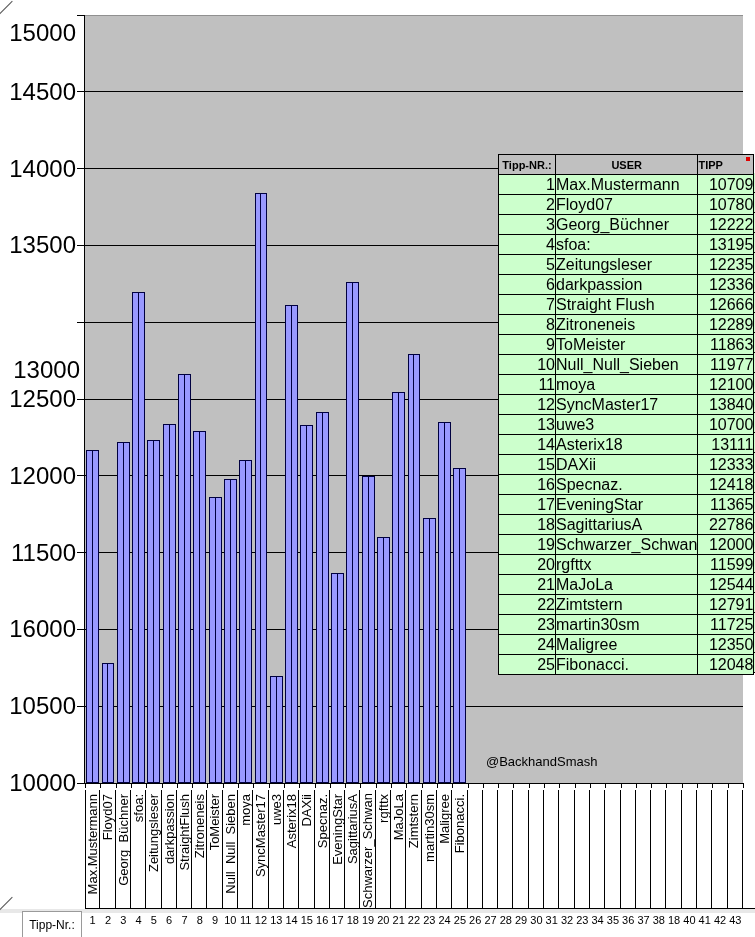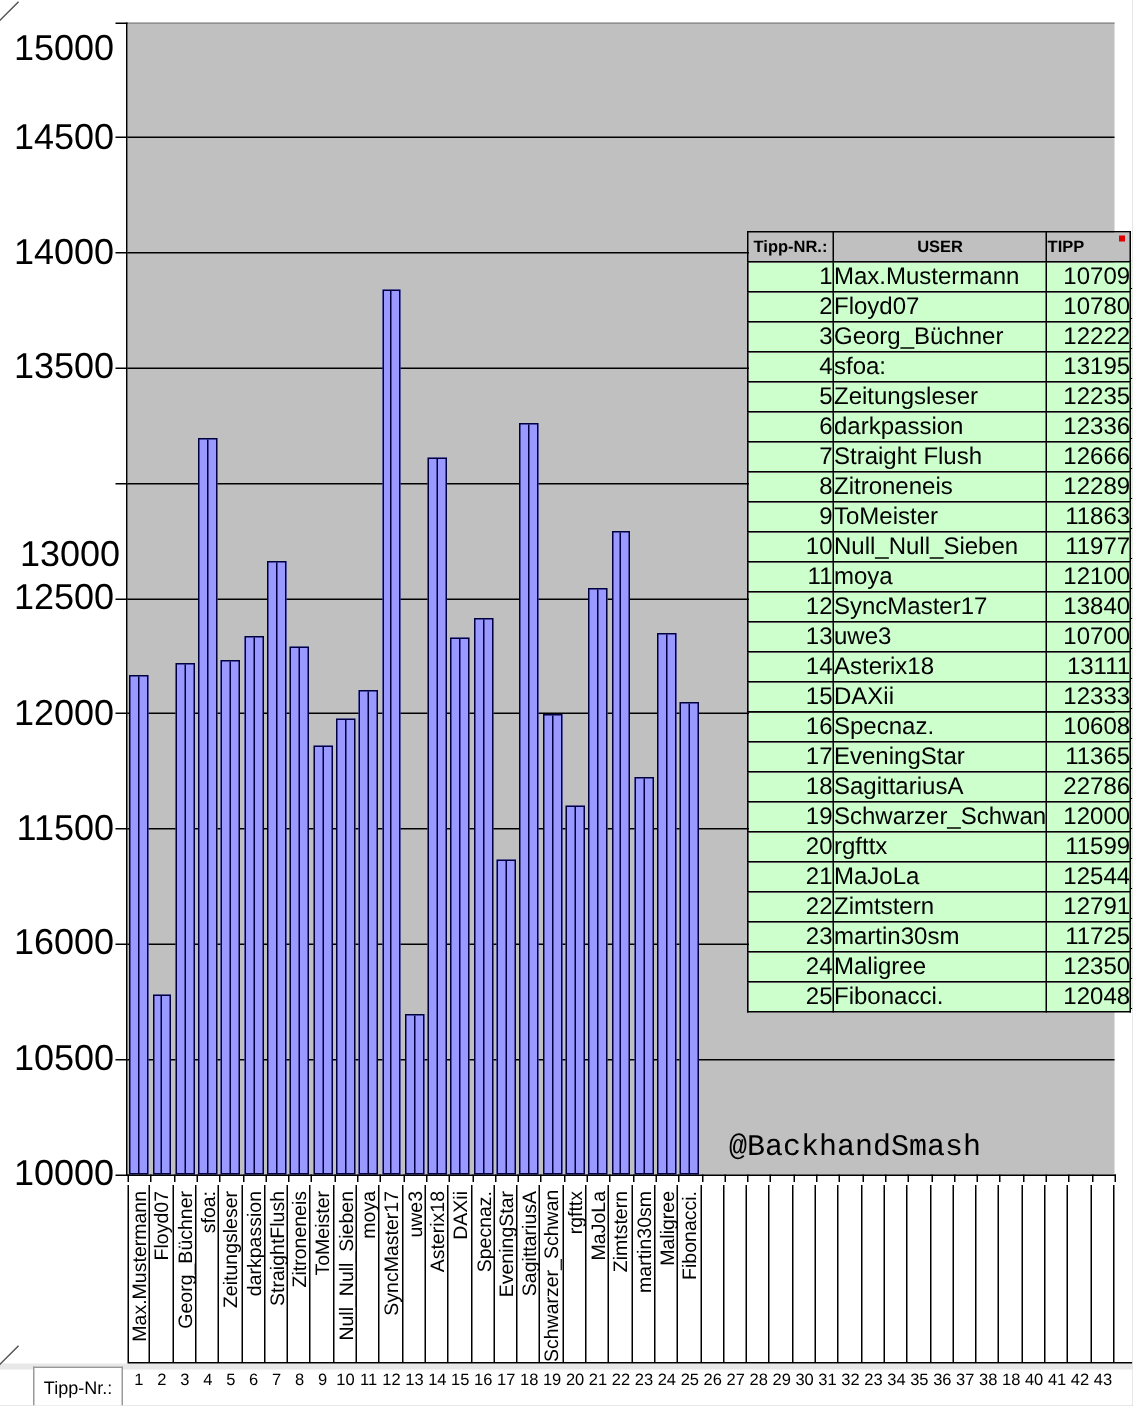--- a/index.html
+++ b/index.html
@@ -6,21 +6,21 @@
   body{background:#fff;}
   #screen{
     position:relative;width:755px;height:937px;overflow:hidden;background:#fff;
     font-family:"Liberation Sans",sans-serif;color:#000;
   }
   #plot{position:absolute;left:85px;top:15px;width:658px;height:768px;background:#c0c0c0;border-top:1px solid #909090;z-index:1;}
   #y-axis-line{position:absolute;left:84px;top:15px;width:1px;height:769px;background:#000;z-index:2;}
   #x-axis-line{position:absolute;left:84px;top:783px;width:660px;height:1px;background:#000;z-index:4;}
   #chart-title{position:absolute;left:85px;top:20px;width:530px;text-align:center;font-size:38px;line-height:47px;z-index:4;letter-spacing:0;}
   #bhs{position:absolute;left:75px;top:126px;width:520px;text-align:center;font-size:11px;font-weight:bold;z-index:4;}
-  #watermark{position:absolute;left:486px;top:754px;font-size:20px;z-index:4;font-family:Liberation Mono, monospace;}
+  #watermark{position:absolute;left:486px;top:754px;font-size:13px;z-index:4;font-family:Liberation Sans, sans-serif;}
   #tips-table{position:absolute;left:498px;top:154px;border-collapse:collapse;z-index:5;table-layout:fixed;}
   #tips-table th,#tips-table td{border:1px solid #000;overflow:hidden;white-space:nowrap;padding:0;}
   #tips-table th{background:var(--headfill,#c0c0c0);font-size:11px;font-weight:bold;height:16px;}
   #tips-table td{background:var(--fill,#ccffcc);font-size:16px;height:19px;}
   #tips-table tr{height:20px;}
   th.h-nr{width:56px;text-align:center;}
   th.h-user{width:129px;text-align:center;}
   th.h-tipp{width:55px;text-align:left;padding-left:2px;}
   td.c-nr{text-align:right;padding-right:4px;}
   td.c-user{text-align:left;padding-left:3px;}
@@ -131,21 +131,21 @@
           <td class="c-tipp">13111</td>
         </tr>
         <tr>
           <td class="c-nr">15</td>
           <td class="c-user">DAXii</td>
           <td class="c-tipp">12333</td>
         </tr>
         <tr>
           <td class="c-nr">16</td>
           <td class="c-user">Specnaz.</td>
-          <td class="c-tipp">10608</td>
+          <td class="c-tipp">12418</td>
         </tr>
         <tr>
           <td class="c-nr">17</td>
           <td class="c-user">EveningStar</td>
           <td class="c-tipp">11365</td>
         </tr>
         <tr>
           <td class="c-nr">18</td>
           <td class="c-user">SagittariusA</td>
           <td class="c-tipp">22786</td>

